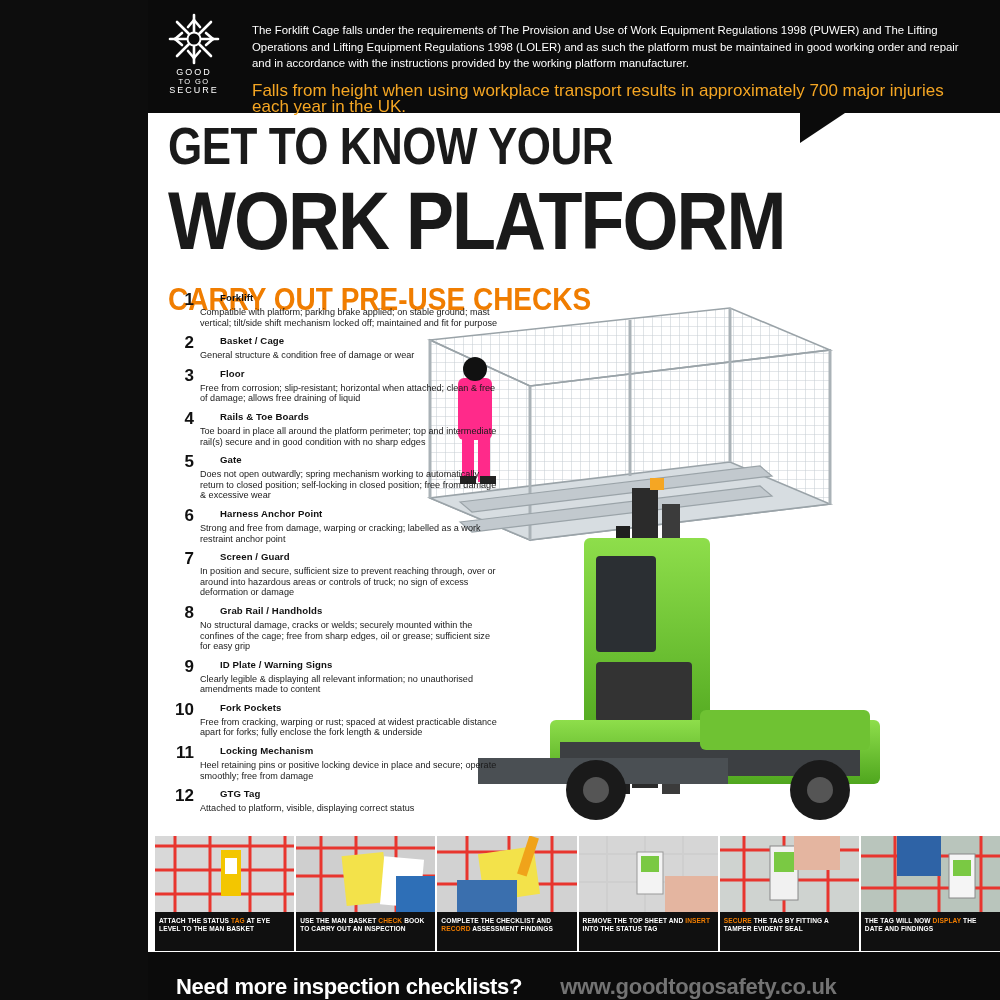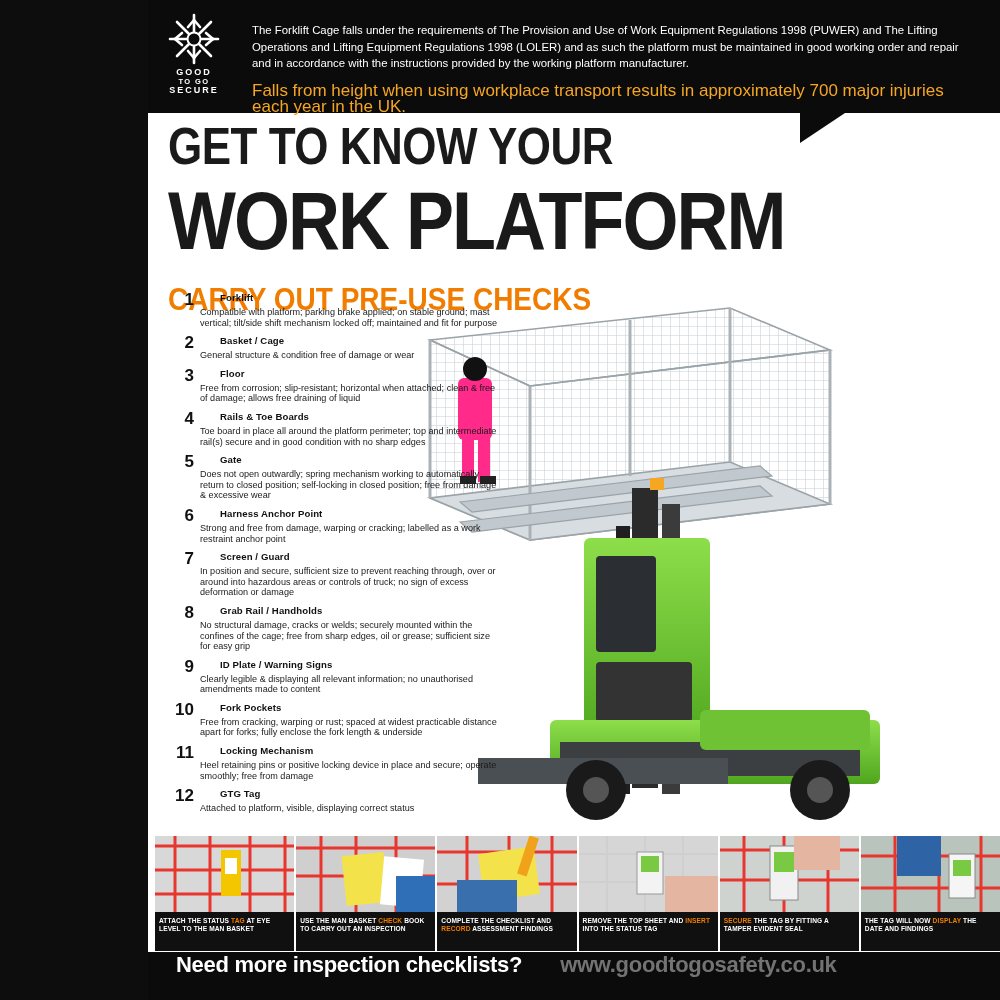--- a/index.html
+++ b/index.html
@@ -5,21 +5,21 @@
   html,body{margin:0;padding:0;background:#ffffff;}
   body{width:1000px;height:1000px;font-family:"Liberation Sans",sans-serif;overflow:hidden;}
   .poster{position:relative;width:1000px;height:1000px;background:#ffffff;}
 
   
   .header{position:absolute;left:148px;top:0;width:852px;height:113px;background:#0b0b0b;}
   .header-inner{display:flex;height:100%;}
   .logo-col{width:92px;display:flex;align-items:center;justify-content:center;flex:0 0 92px;}
   .logo{width:78px;height:92px;position:relative;color:#ffffff;text-align:center;}
   .logo svg{display:block;margin:0 auto;}
-  .logo-text{font-size:7.5px;font-weight:bold;letter-spacing:1.4px;line-height:9px;margin-top:1px;color:#ffffff;}
+  .logo-text{font-size:7.5px;font-weight:normal;letter-spacing:1.4px;line-height:9px;margin-top:1px;color:#ffffff;}
   .logo-text .big{font-size:9px;letter-spacing:2px;}
   .header-text{flex:1;padding:14px 22px 10px 4px;}
   .header-text p{margin:8px;color:#ffffff;font-size:11.4px;line-height:16.6px;}
   .header-text .warn{margin-top:11px;color:#f5a623;font-weight:normal;font-size:17px;}
 
   
   .notch{position:absolute;left:800px;top:113px;width:0;height:0;border-left:0 solid transparent;
          border-top:30px solid #0b0b0b;border-right:45px solid transparent;}
 
   
@@ -51,21 +51,21 @@
   .strip{position:absolute;left:155px;top:836px;width:845px;height:115px;display:flex;background:#101010;}
   .shot{position:relative;flex:1;border-right:2px solid #ffffff;overflow:hidden;}
   .shot:last-child{border-right:none;}
   .shot .img{position:absolute;left:0;top:0;right:0;height:76px;overflow:hidden;}
   .shot .cap{position:absolute;left:0;right:0;top:78px;bottom:0;background:#101010;color:#ffffff;
              font-size:6.6px;font-weight:bold;line-height:8.4px;padding:3px 4px 0 4px;letter-spacing:0.1px;}
   .cap .hl{color:#f07d00;}
 
   
   .footer{position:absolute;left:148px;top:952px;width:852px;height:48px;background:#0b0b0b;
-          display:flex;align-items:flex-start;}
+          display:flex;align-items:flex-end;}
   .footer .need{color:#ffffff;font-weight:bold;font-size:22px;padding-left:28px;letter-spacing:-0.3px;}
   .footer .url{color:#737373;font-weight:bold;font-size:22px;padding-left:38px;letter-spacing:-0.3px;}
 </style>
 </head>
 <body>
 
 <div class="poster">
 
   <div class="left-rail">
     <div class="left-rail-bar"></div>

